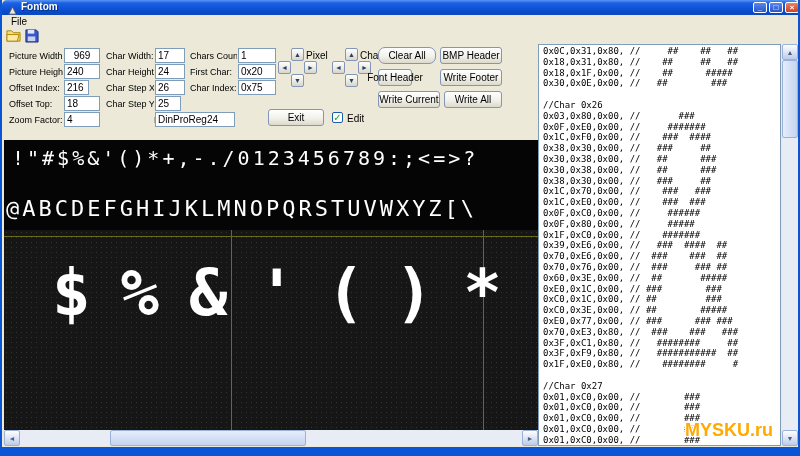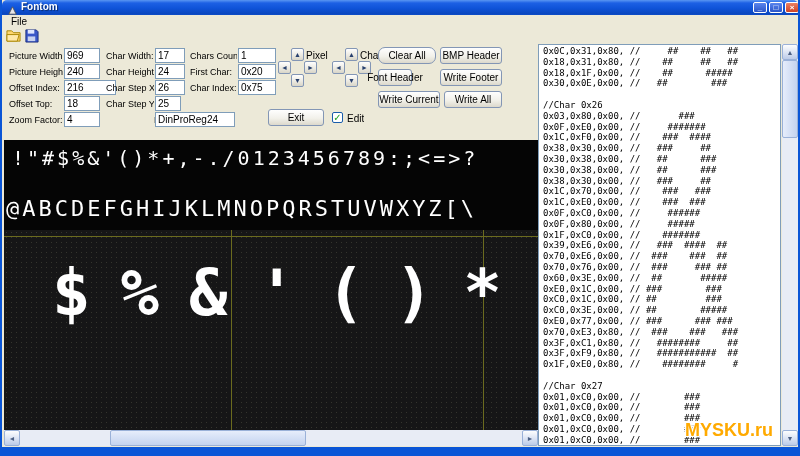--- a/index.html
+++ b/index.html
@@ -87,25 +87,25 @@
     <span class="tool-icon" style="left:22px;">
       <svg width="15" height="15" viewBox="0 0 16 16">
           <path d="M2 2h11l2 2v11H2z" fill="#3a57c8" stroke="#1c2f80"></path>
           <rect x="4" y="2" width="7" height="4" fill="#dfe6ff"></rect>
           <rect x="4" y="9" width="8" height="5" fill="#c8d2f0"></rect>
         </svg>
     </span>
   </div>
 
   <span class="lbl" style="left:7px;top:51px;width:54px;">Picture Width:</span>
-  <input class="txt" style="left: 62px; top: 48px; width: 36px;" value="969">
+  <input class="txt" style="left: 62px; top: 48px; width: 36px; text-align: center;" value="969">
   <span class="lbl" style="left:7px;top:67px;width:54px;">Picture Height:</span>
   <input class="txt" style="left: 62px; top: 64px; width: 36px;" value="240">
   <span class="lbl" style="left:7px;top:83px;width:54px;">Offset Index:</span>
-  <input class="txt" style="left: 62px; top: 80px; width: 52px;" value="216">
+  <input class="txt" style="left: 62px; top: 80px; width: 25px;" value="216">
   <span class="lbl" style="left:7px;top:99px;width:54px;">Offset Top:</span>
   <input class="txt" style="left: 62px; top: 96px; width: 36px;" value="18">
   <span class="lbl" style="left:7px;top:115px;width:54px;">Zoom Factor:</span>
   <input class="txt" style="left: 62px; top: 112px; width: 36px;" value="4">
 
   <span class="lbl" style="left:104px;top:51px;width:48px;">Char Width:</span>
   <input class="txt" style="left: 153px; top: 48px; width: 30px;" value="17">
   <span class="lbl" style="left:104px;top:67px;width:48px;">Char Height:</span>
   <input class="txt" style="left: 153px; top: 64px; width: 30px;" value="24">
   <span class="lbl" style="left:104px;top:83px;width:48px;">Char Step X:</span>

